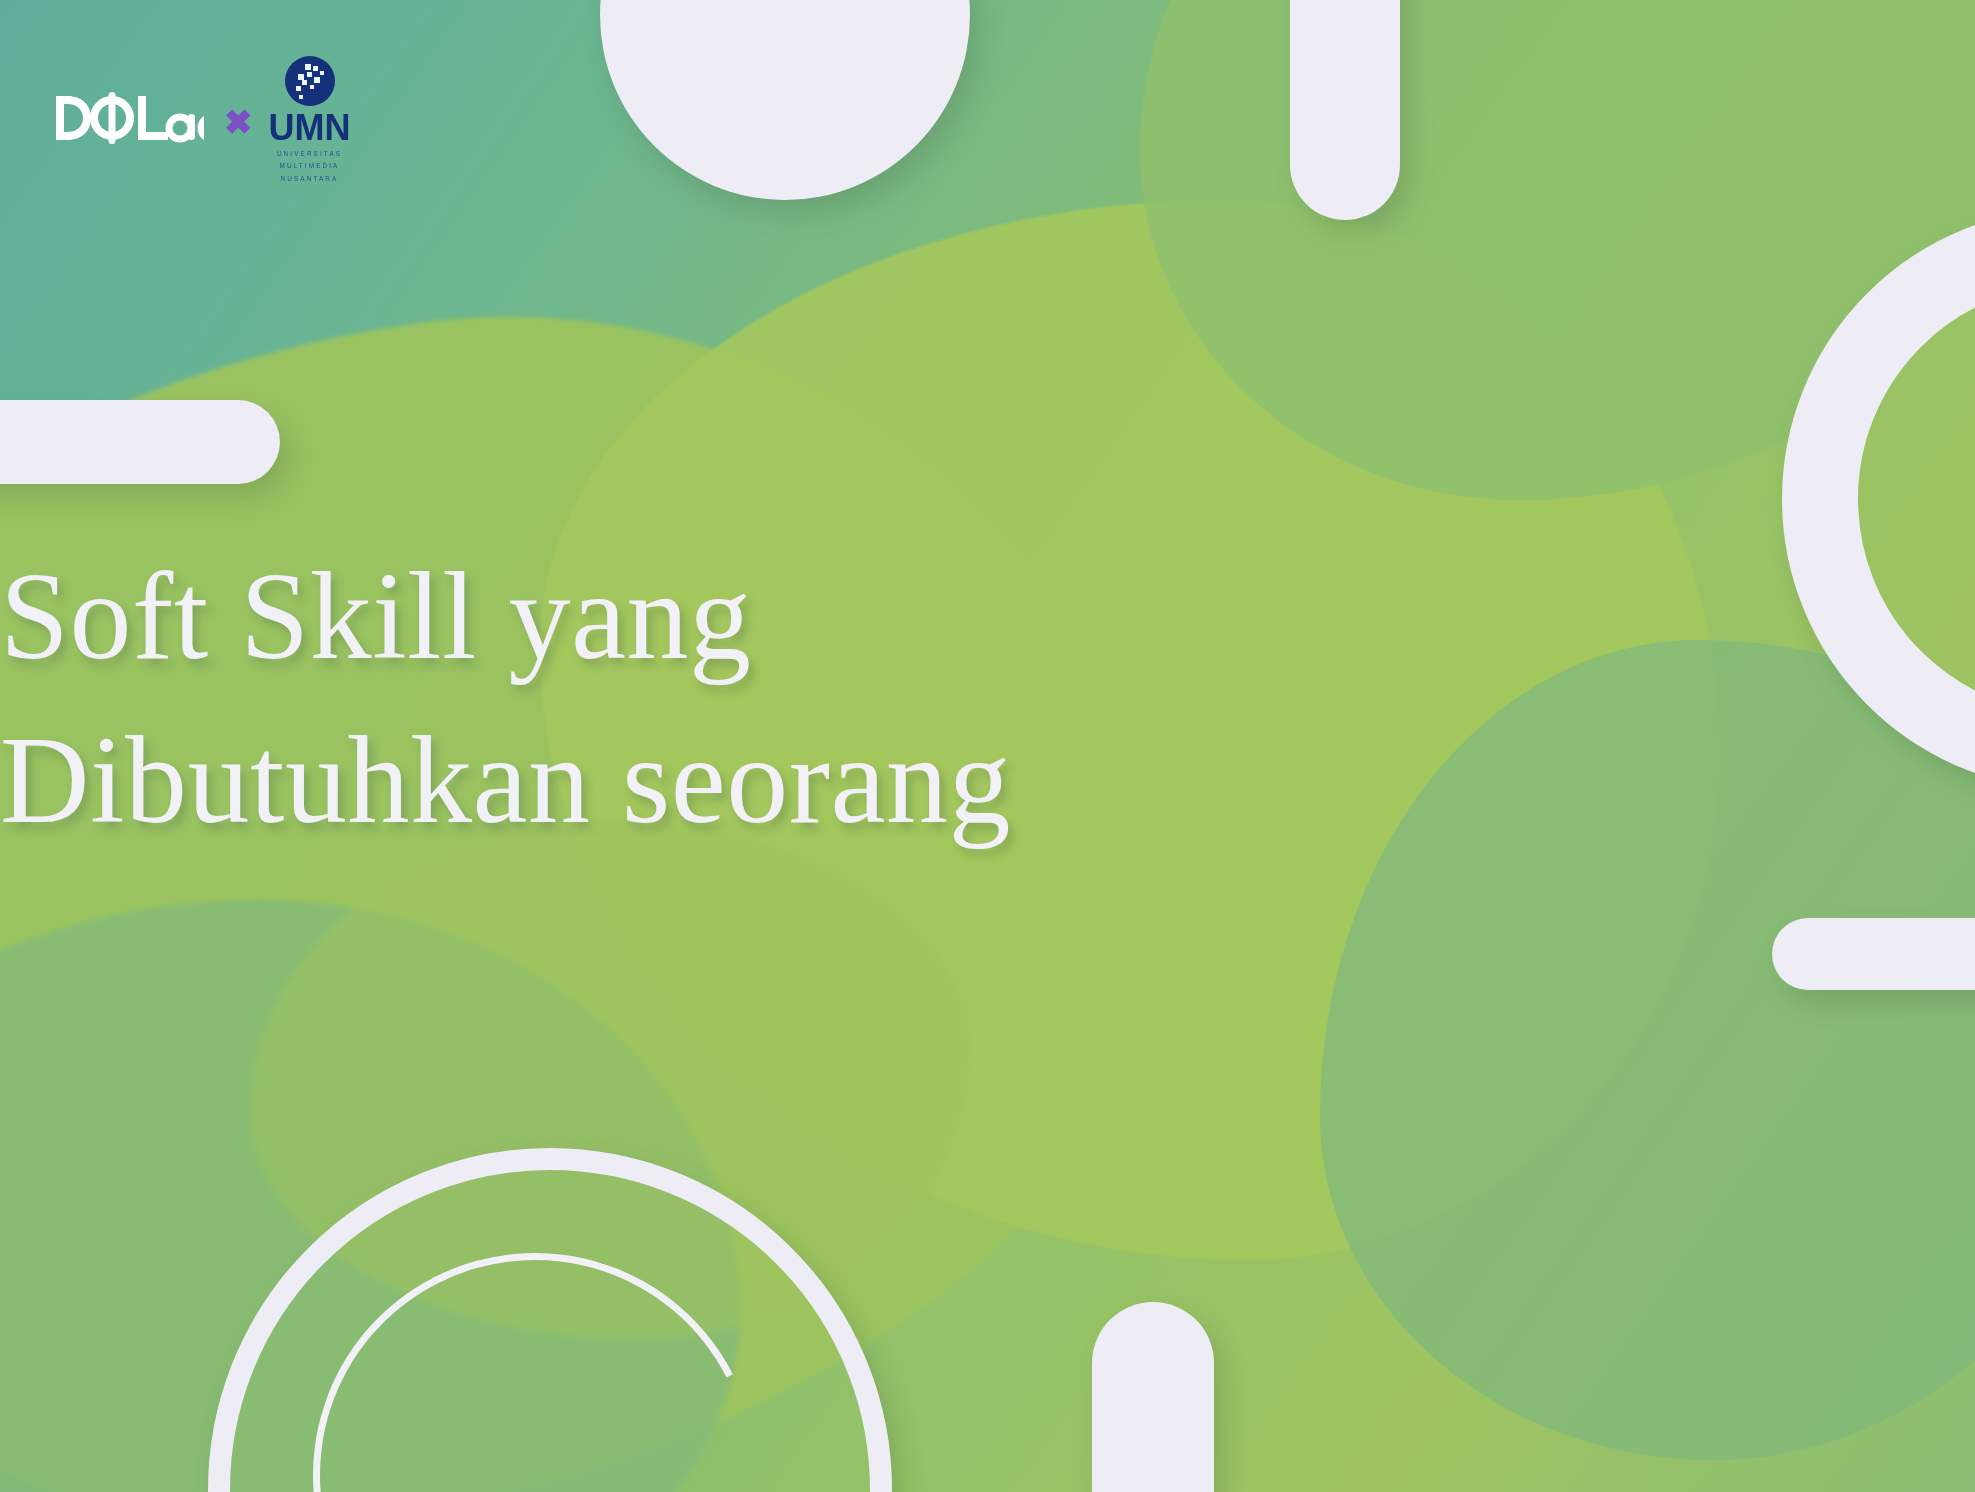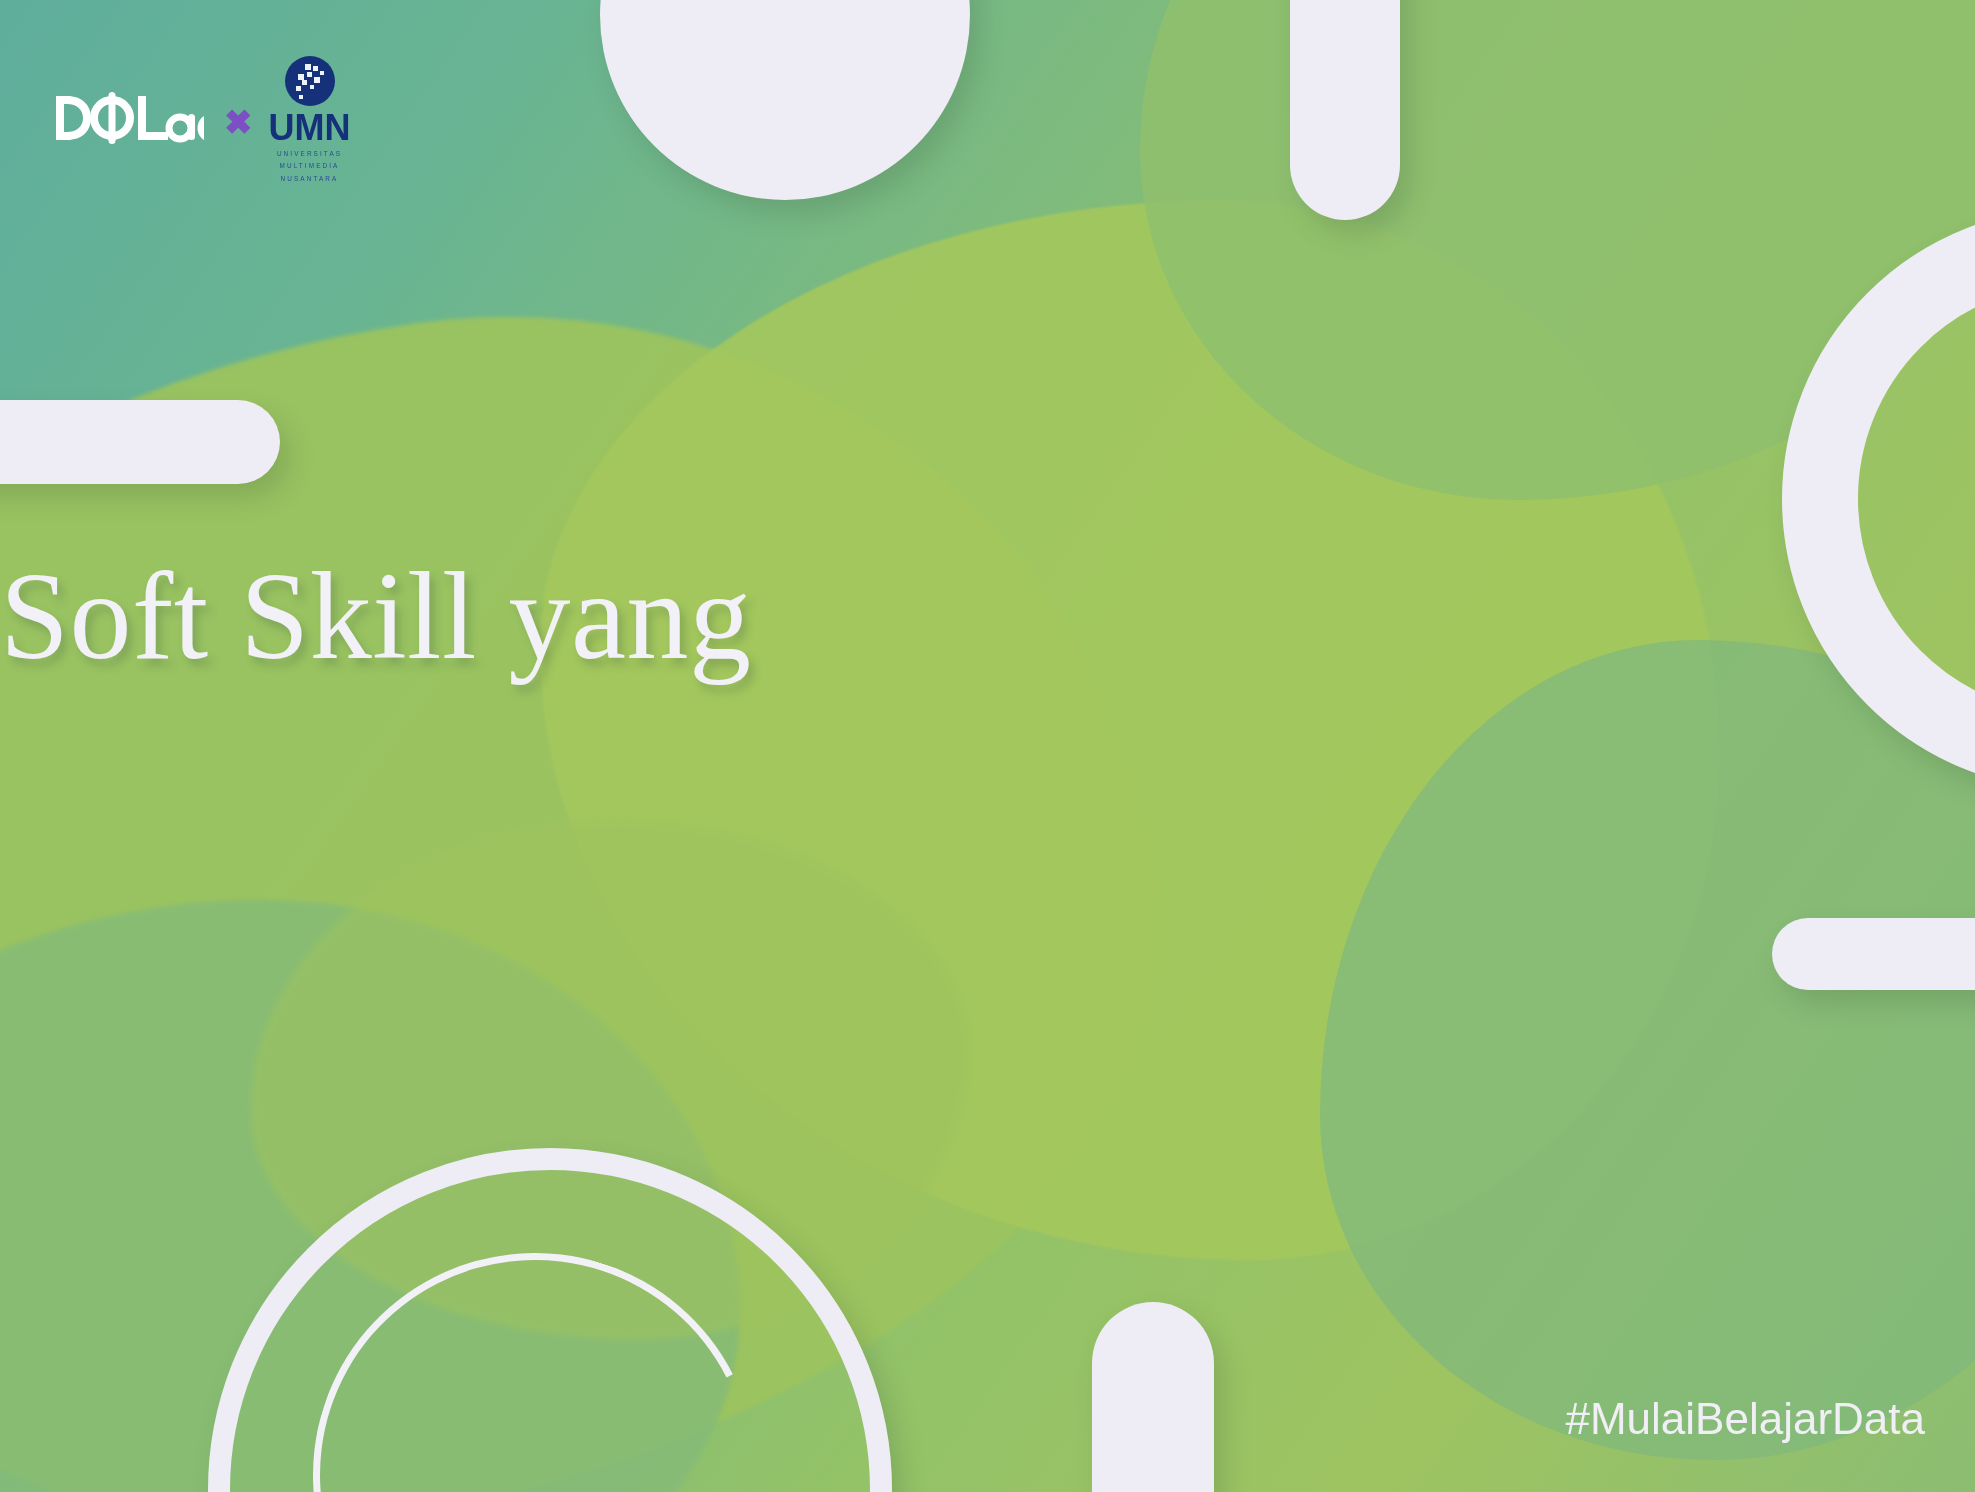--- a/index.html
+++ b/index.html
@@ -309,17 +309,17 @@
       </span>
       <span class="umn-word">UMN</span>
       <span class="umn-sub">UNIVERSITAS</span>
       <span class="umn-sub">MULTIMEDIA</span>
       <span class="umn-sub">NUSANTARA</span>
     </div>
   </div>
 
   <h1 class="title">
     <span class="line">Soft Skill yang</span>
+    <span class="line">Dibutuhkan seorang</span>
   </h1>
 
-  <div class="hashtag">#MulaiBelajarData</div>
 
 </div>
 
 </body></html>

